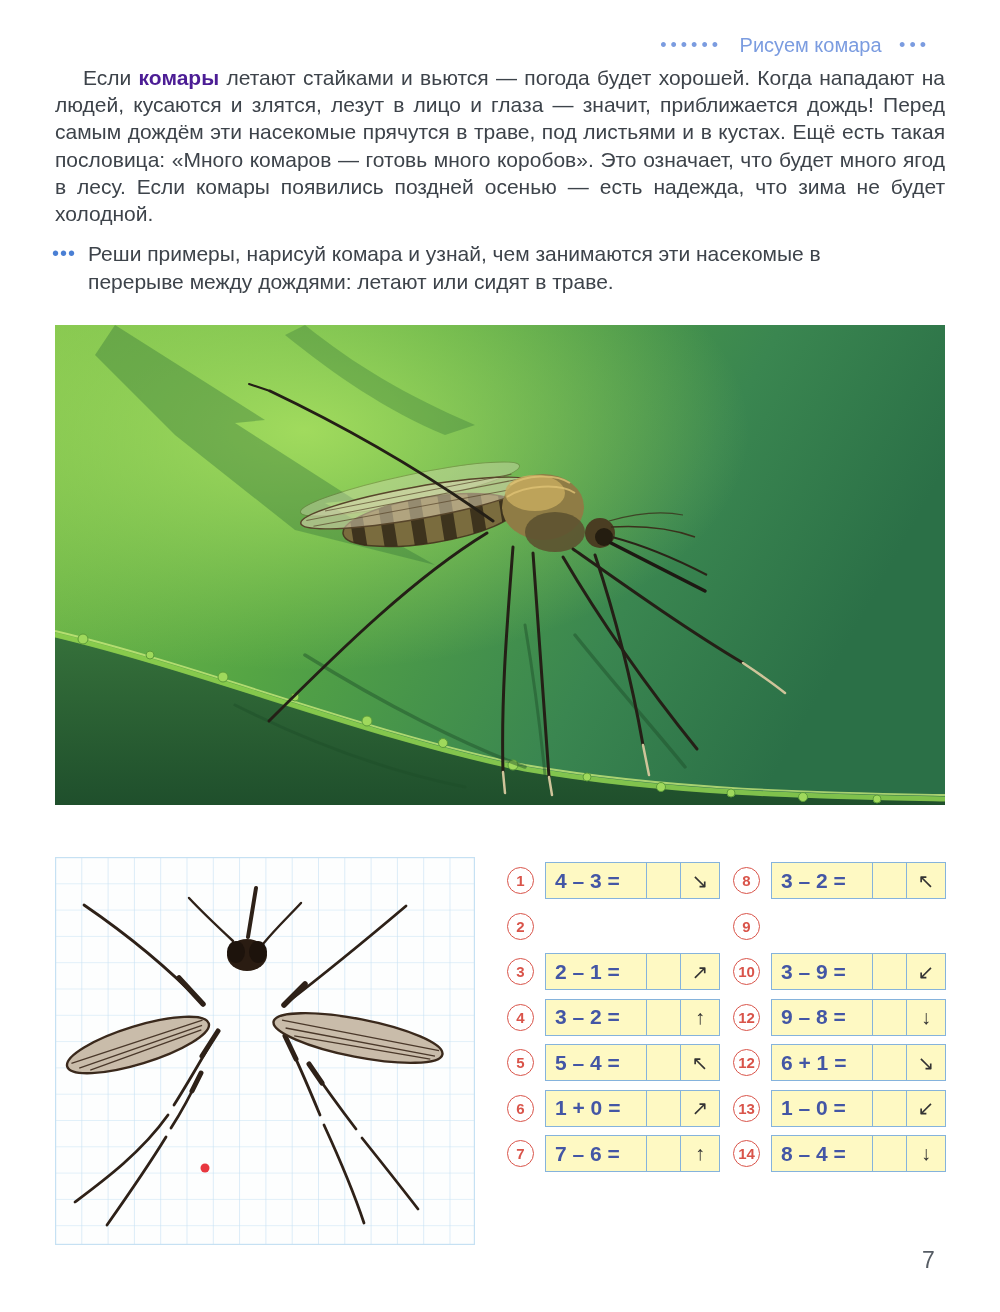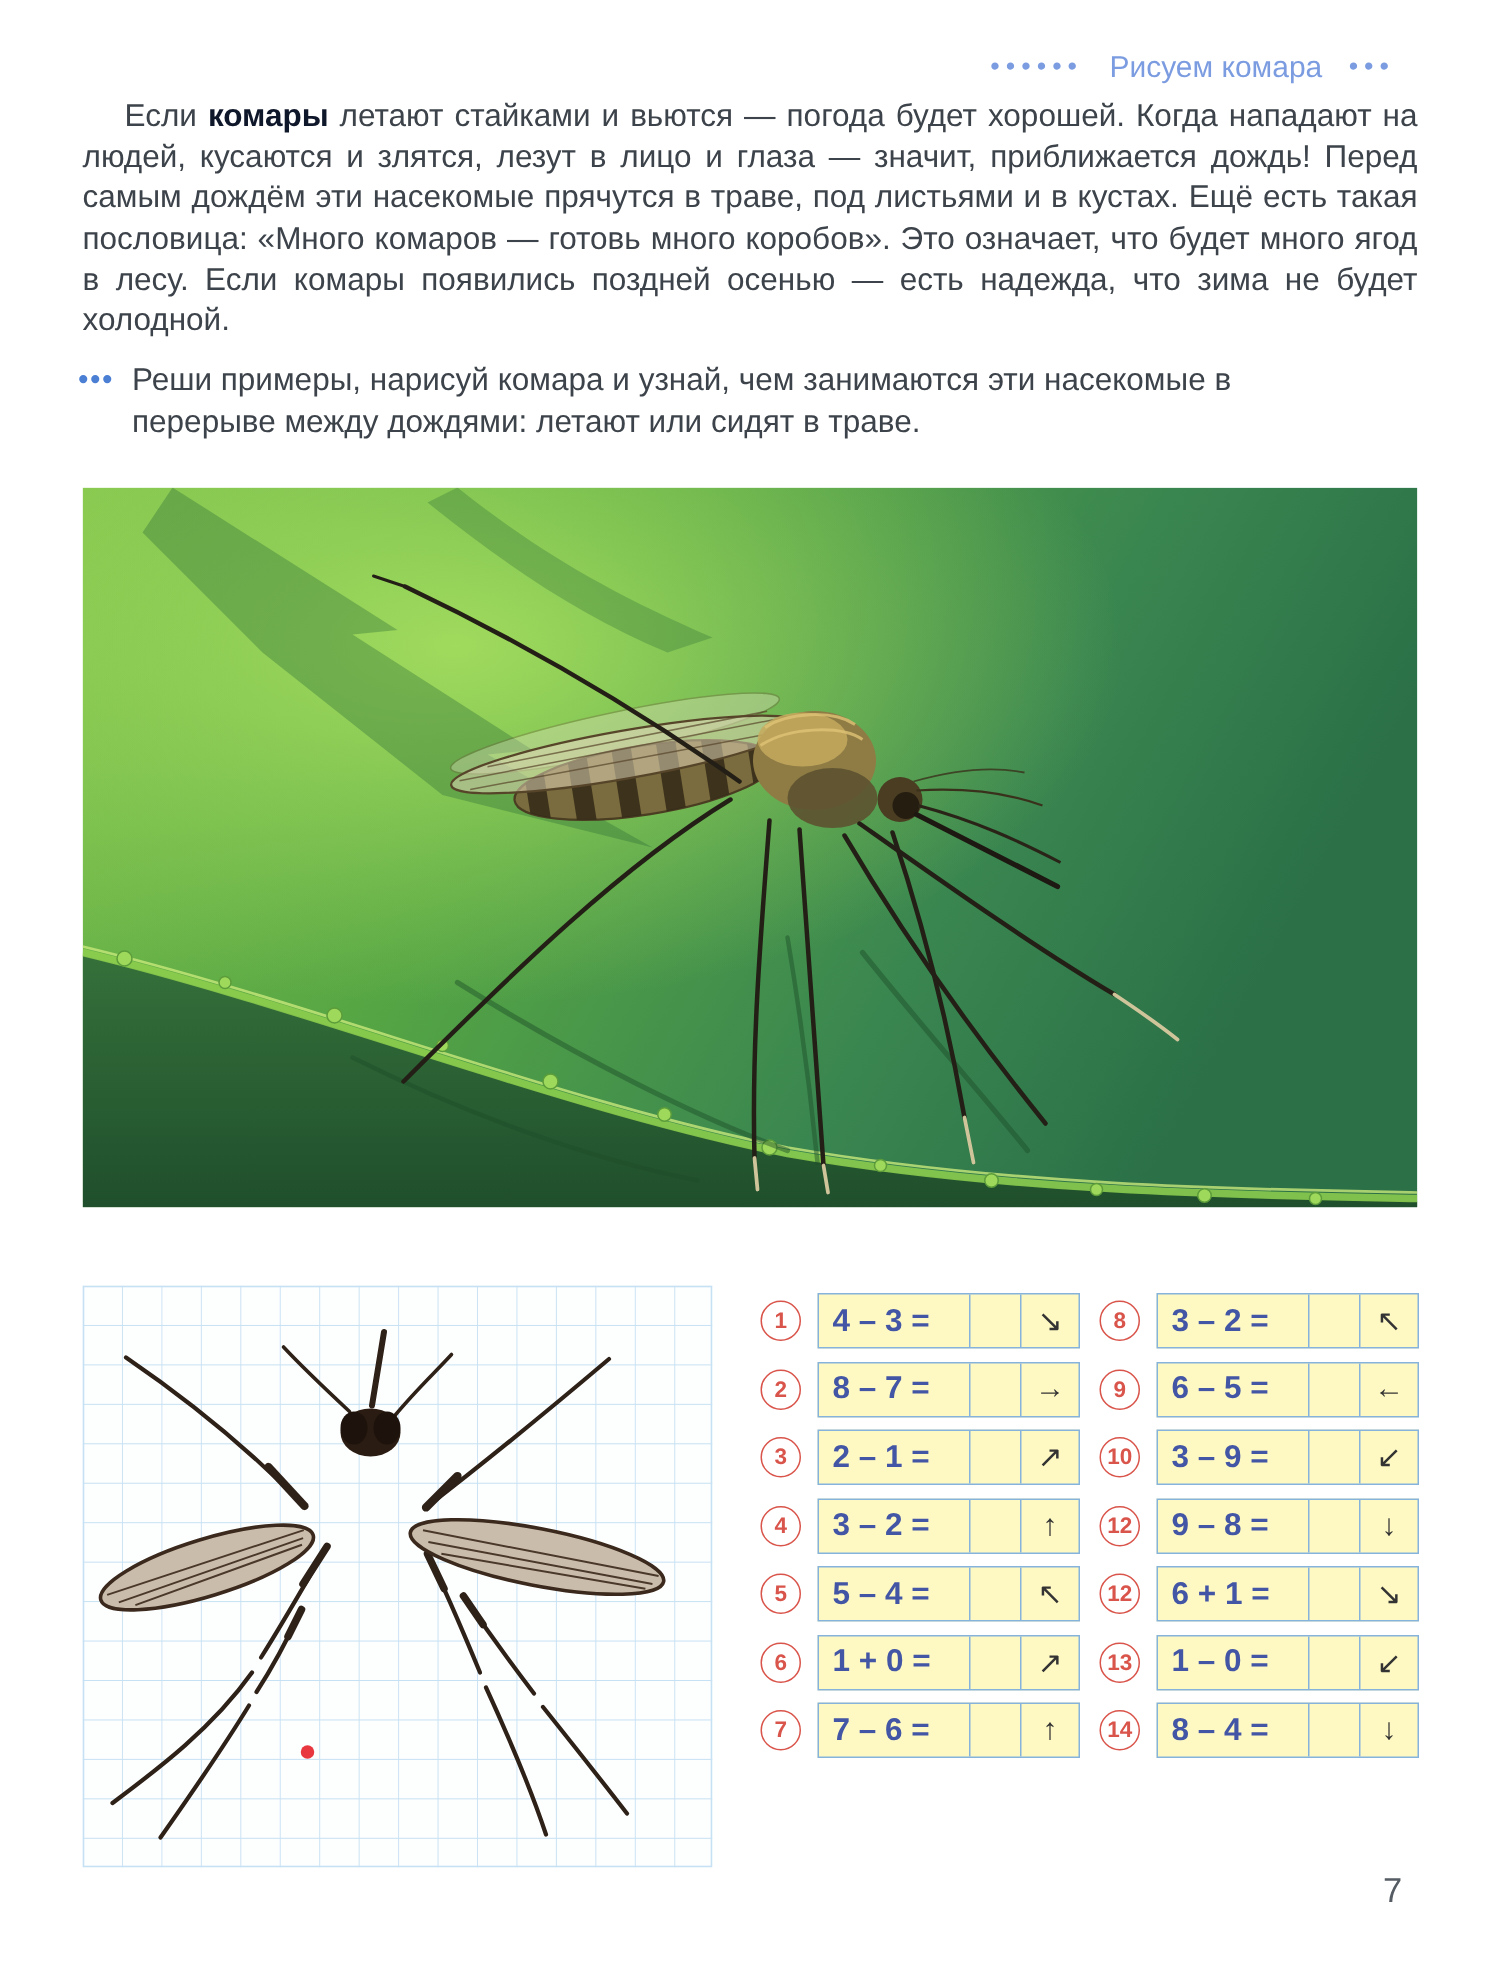--- a/index.html
+++ b/index.html
@@ -12,21 +12,21 @@
     position:absolute; top:34px; right:70px;
     color:#7b9ce0; font-size:20px; white-space:nowrap;
   }
   .page-header .dots { letter-spacing:4px; font-size:18px; position:relative; top:-1px; }
   .page-header .hdr-title { margin:0 12px; }
   .intro {
     position:absolute; left:55px; top:64px; width:890px;
     font-size:21px; line-height:27.2px; text-align:justify; text-indent:28px;
     color:#3d434a;
   }
-  .intro .kw { color:#0f172a; font-weight:bold; }
+  .intro .kw { color:#4c1d95; font-weight:bold; }
   .task {
     position:absolute; left:52px; top:240px; width:860px;
     display:flex; align-items:flex-start;
     font-size:21px; line-height:27.5px; color:#3d434a;
   }
   .task .bullet { color:#4a7fd4; letter-spacing:1px; margin-right:12px; font-size:20px; line-height:27.5px; }
   .task .task-text { width:800px; }
   .photo {
     position:absolute; left:55px; top:325px; width:890px; height:480px; overflow:hidden;
   }
@@ -227,25 +227,20 @@
   <div class="ex-row">
     <div class="badge">1</div>
     <div class="exbox">
         <div class="eq">4 – 3 =</div>
         <div class="ans"></div>
         <div class="arr">↘</div>
       </div>
   </div>
   <div class="ex-row">
     <div class="badge">2</div>
-    <div class="exbox">
-        <div class="eq">8 – 7 =</div>
-        <div class="ans"></div>
-        <div class="arr">→</div>
-      </div>
   </div>
   <div class="ex-row">
     <div class="badge">3</div>
     <div class="exbox">
         <div class="eq">2 – 1 =</div>
         <div class="ans"></div>
         <div class="arr">↗</div>
       </div>
   </div>
   <div class="ex-row">
@@ -286,25 +281,20 @@
   <div class="ex-row">
     <div class="badge">8</div>
     <div class="exbox">
         <div class="eq">3 – 2 =</div>
         <div class="ans"></div>
         <div class="arr">↖</div>
       </div>
   </div>
   <div class="ex-row">
     <div class="badge">9</div>
-    <div class="exbox">
-        <div class="eq">6 – 5 =</div>
-        <div class="ans"></div>
-        <div class="arr">←</div>
-      </div>
   </div>
   <div class="ex-row">
     <div class="badge">10</div>
     <div class="exbox">
         <div class="eq">3 – 9 =</div>
         <div class="ans"></div>
         <div class="arr">↙</div>
       </div>
   </div>
   <div class="ex-row">

